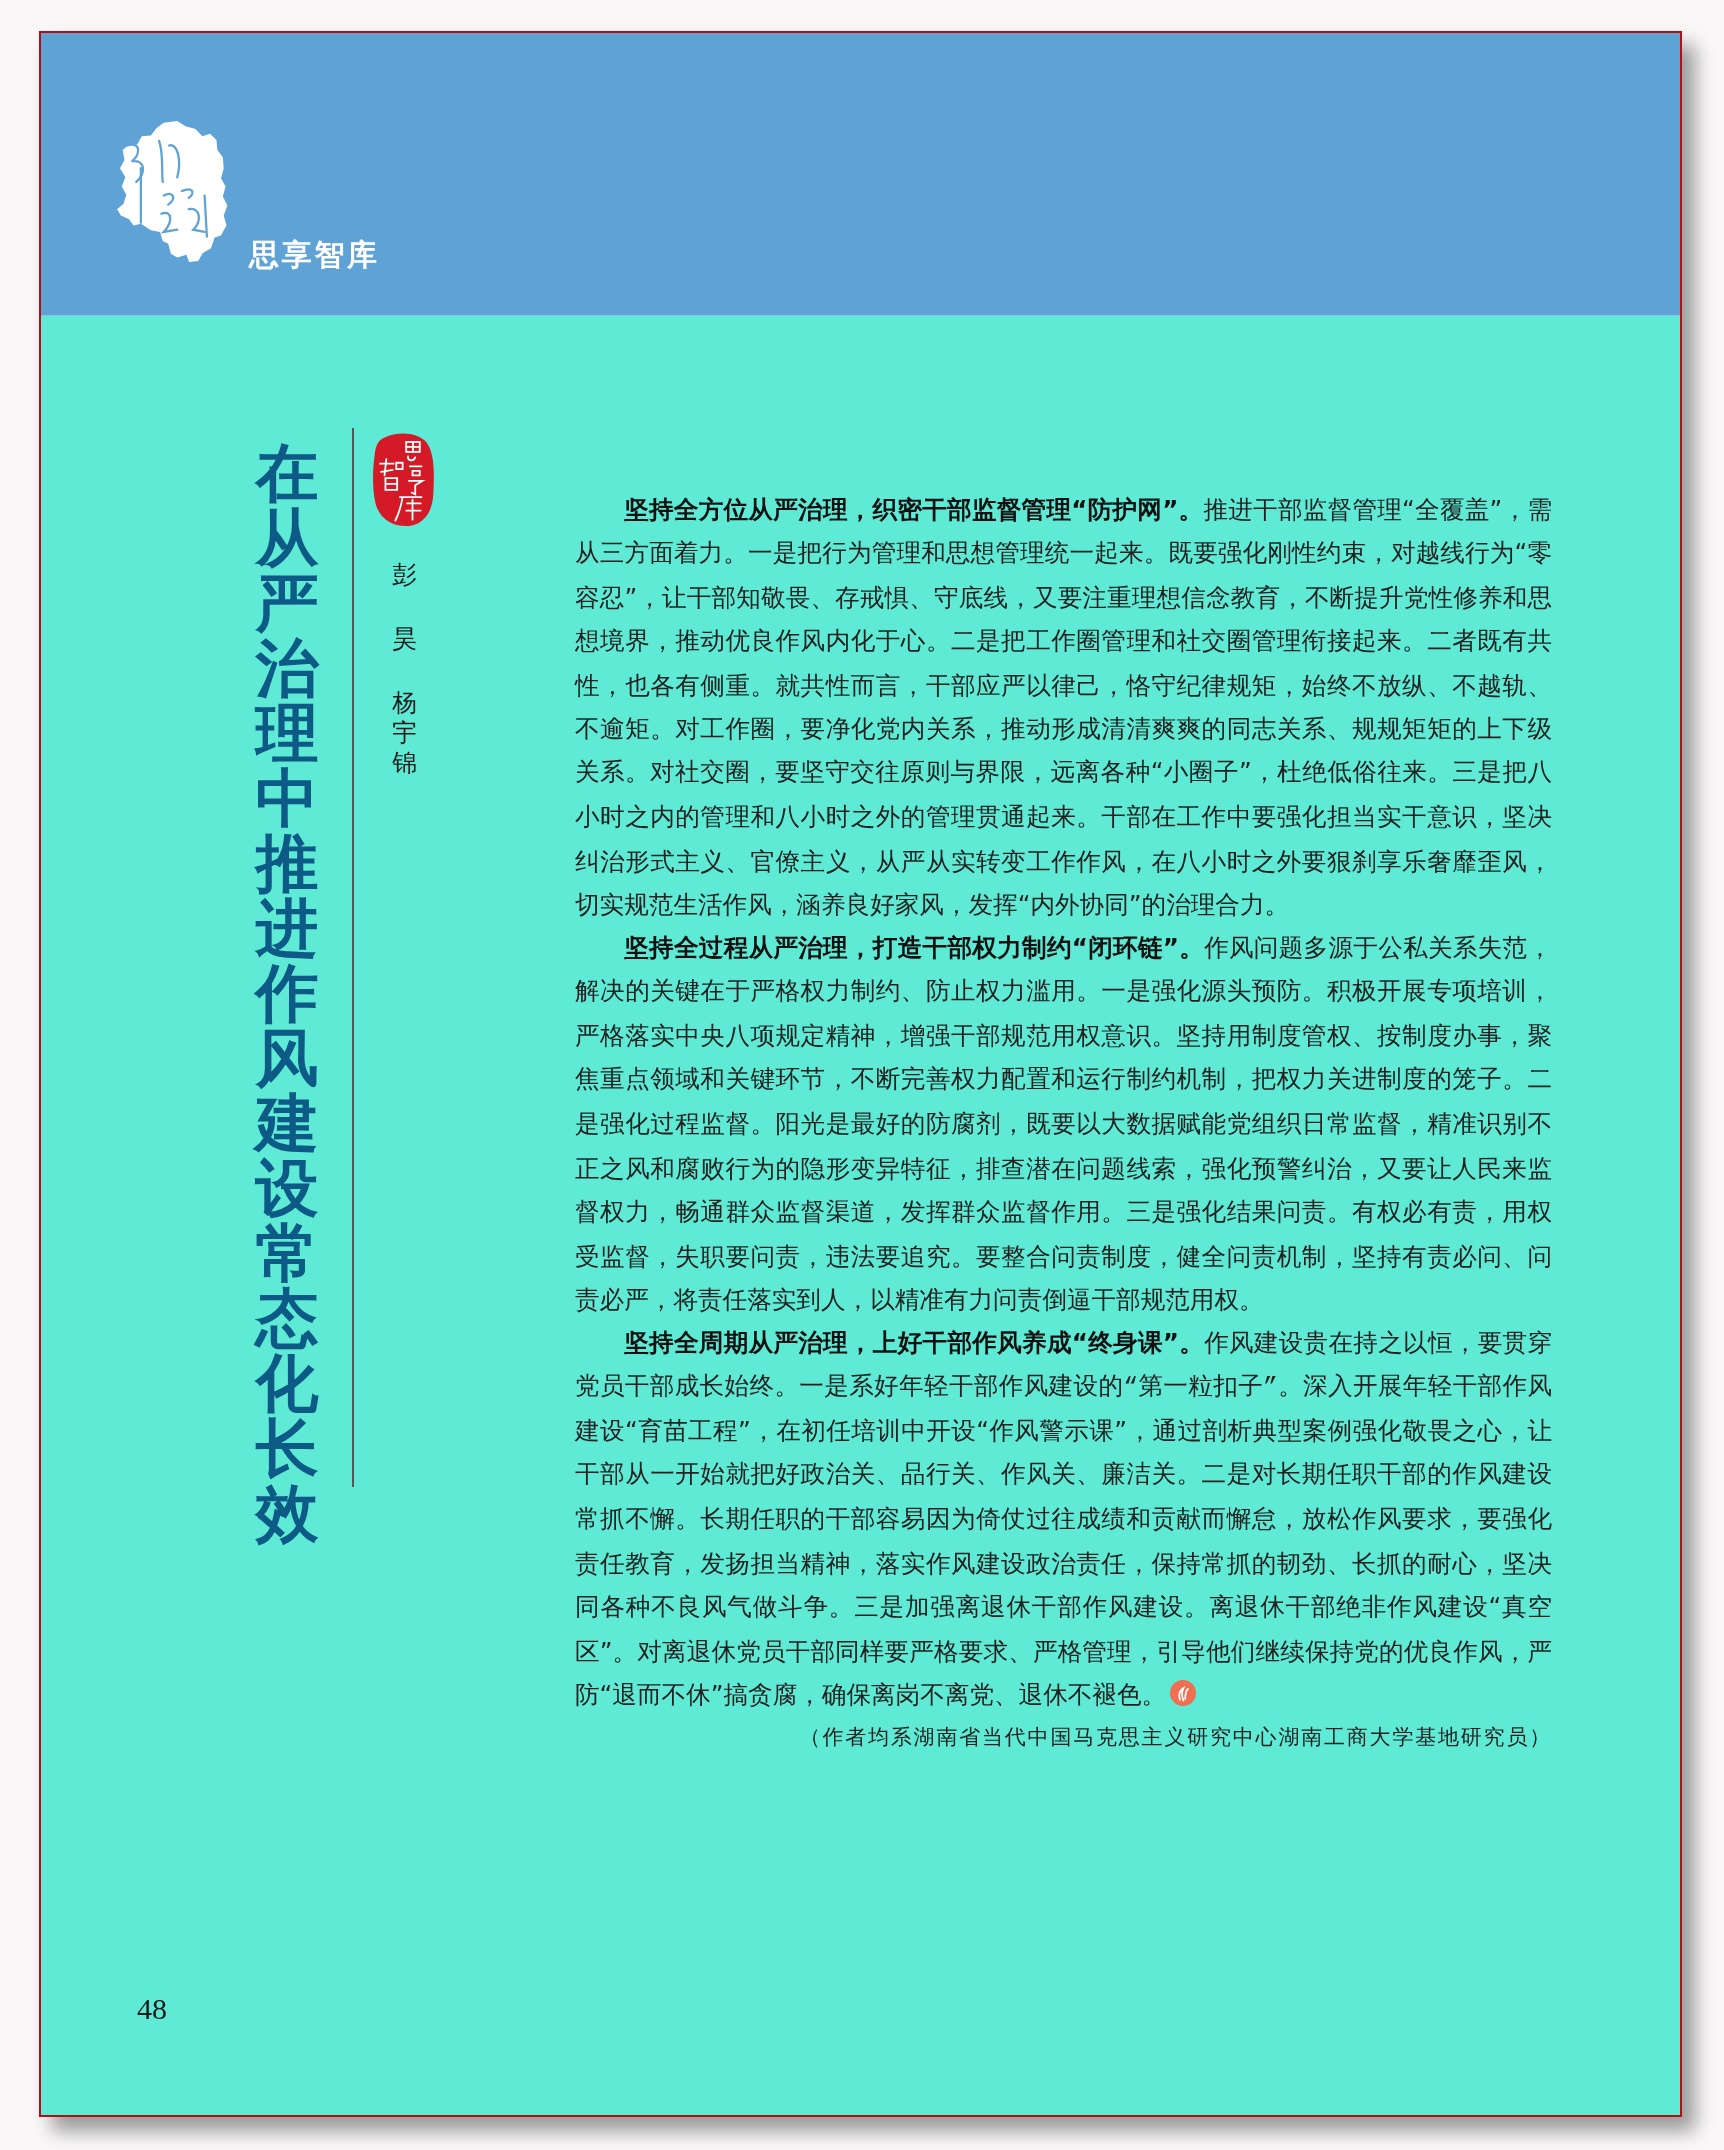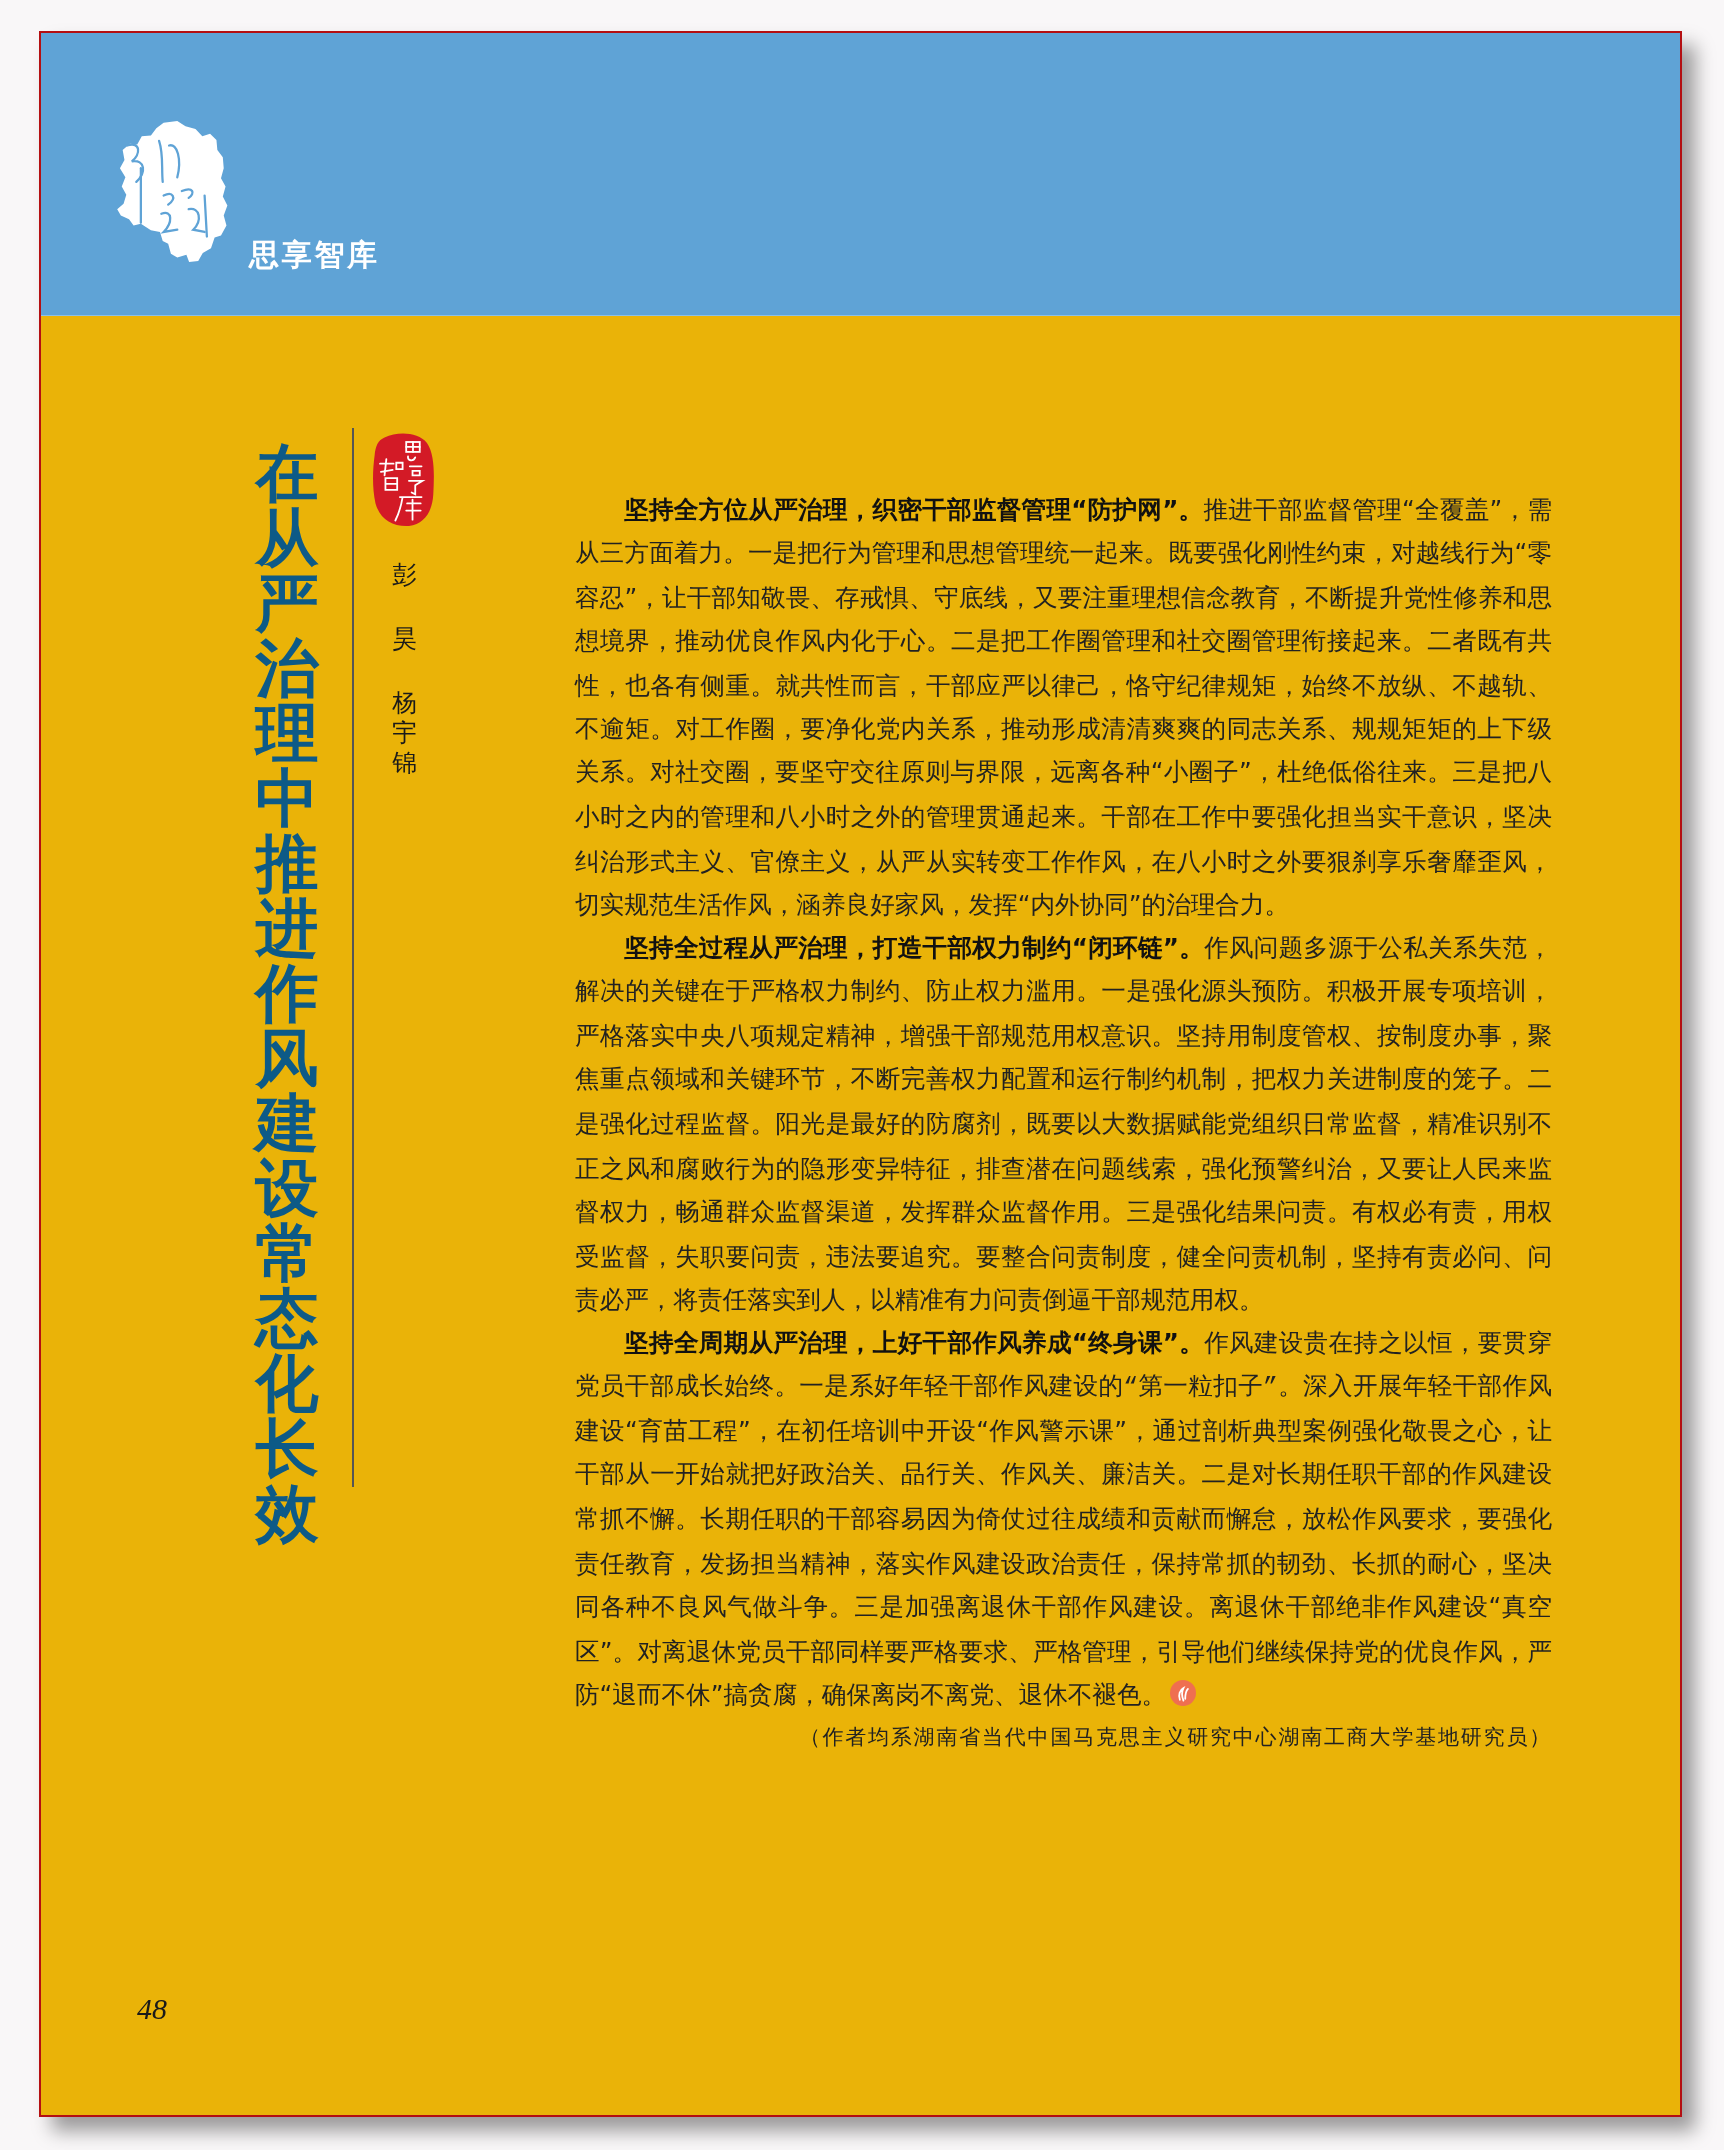--- a/index.html
+++ b/index.html
@@ -2,21 +2,21 @@
 <html style="font-size:7.3px"><head>
 <meta charset="utf-8">
 <style>
   html, body { margin:0; padding:0; }
   body {
     width:1725px; height:2151px; background:#f9f7f8; position:relative; overflow:hidden;
     font-family:"DejaVu Sans", sans-serif;
   }
   .page {
     position:absolute; left:39px; top:30.5px; width:1639px; height:2082px;
-    background:#eab308; border:2.3px solid #b40f12;
+    background:#5eead4; border:2.3px solid #b40f12;
     box-shadow: 12.7px 13.6px 18px rgba(0,0,0,0.38);
     overflow:hidden;
   }
   .header-band {
     position:absolute; left:0; top:0; width:100%; height:282px; background:#5fa3d6;
     border-bottom:0.9px solid #8cc0e6;
   }
   .logo {
     position:absolute; left:68px; top:85px; width:173px; height:146px;
   }
@@ -62,21 +62,21 @@
     display:inline-block; width:26px; height:26px; border-radius:50%; background:#ef6f50;
     vertical-align:-3.6px; margin-left:3.6px; position:relative;
   }
   .end-mark svg { width:100%; height:100%; display:block; }
   .credit {
     text-align:right; font-family:"DejaVu Serif", serif; font-size:21px; letter-spacing:1.8px;
     margin-top:0; text-indent:0 !important;
   }
   .page-number {
     position:absolute; left:96px; top:1959px; font-family:"Liberation Serif", serif;
-    font-style:italic; font-size:30px; color:#1a1a1a;
+    font-size:30px; color:#1a1a1a;
   }
 </style>
 </head>
 <body>
 
 <div class="page">
 
   <div class="header-band">
     <div class="logo">
       <svg viewBox="0 0 380 320">

